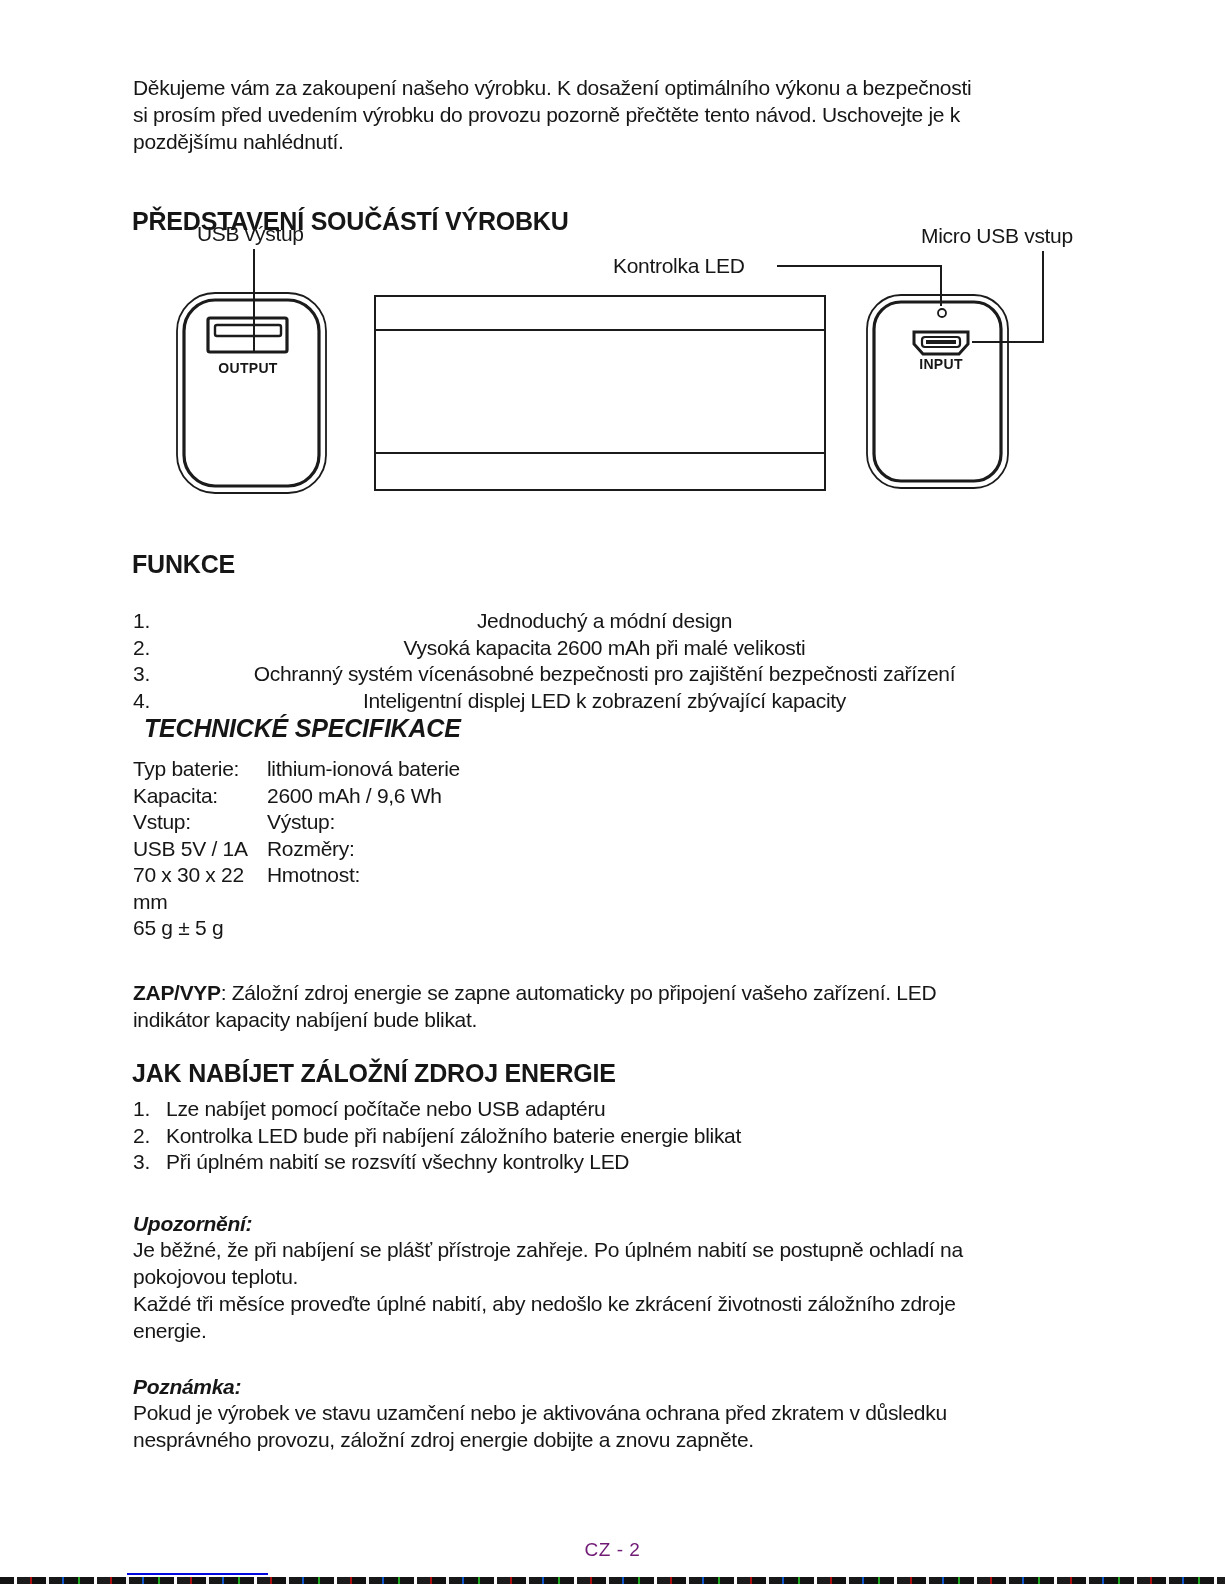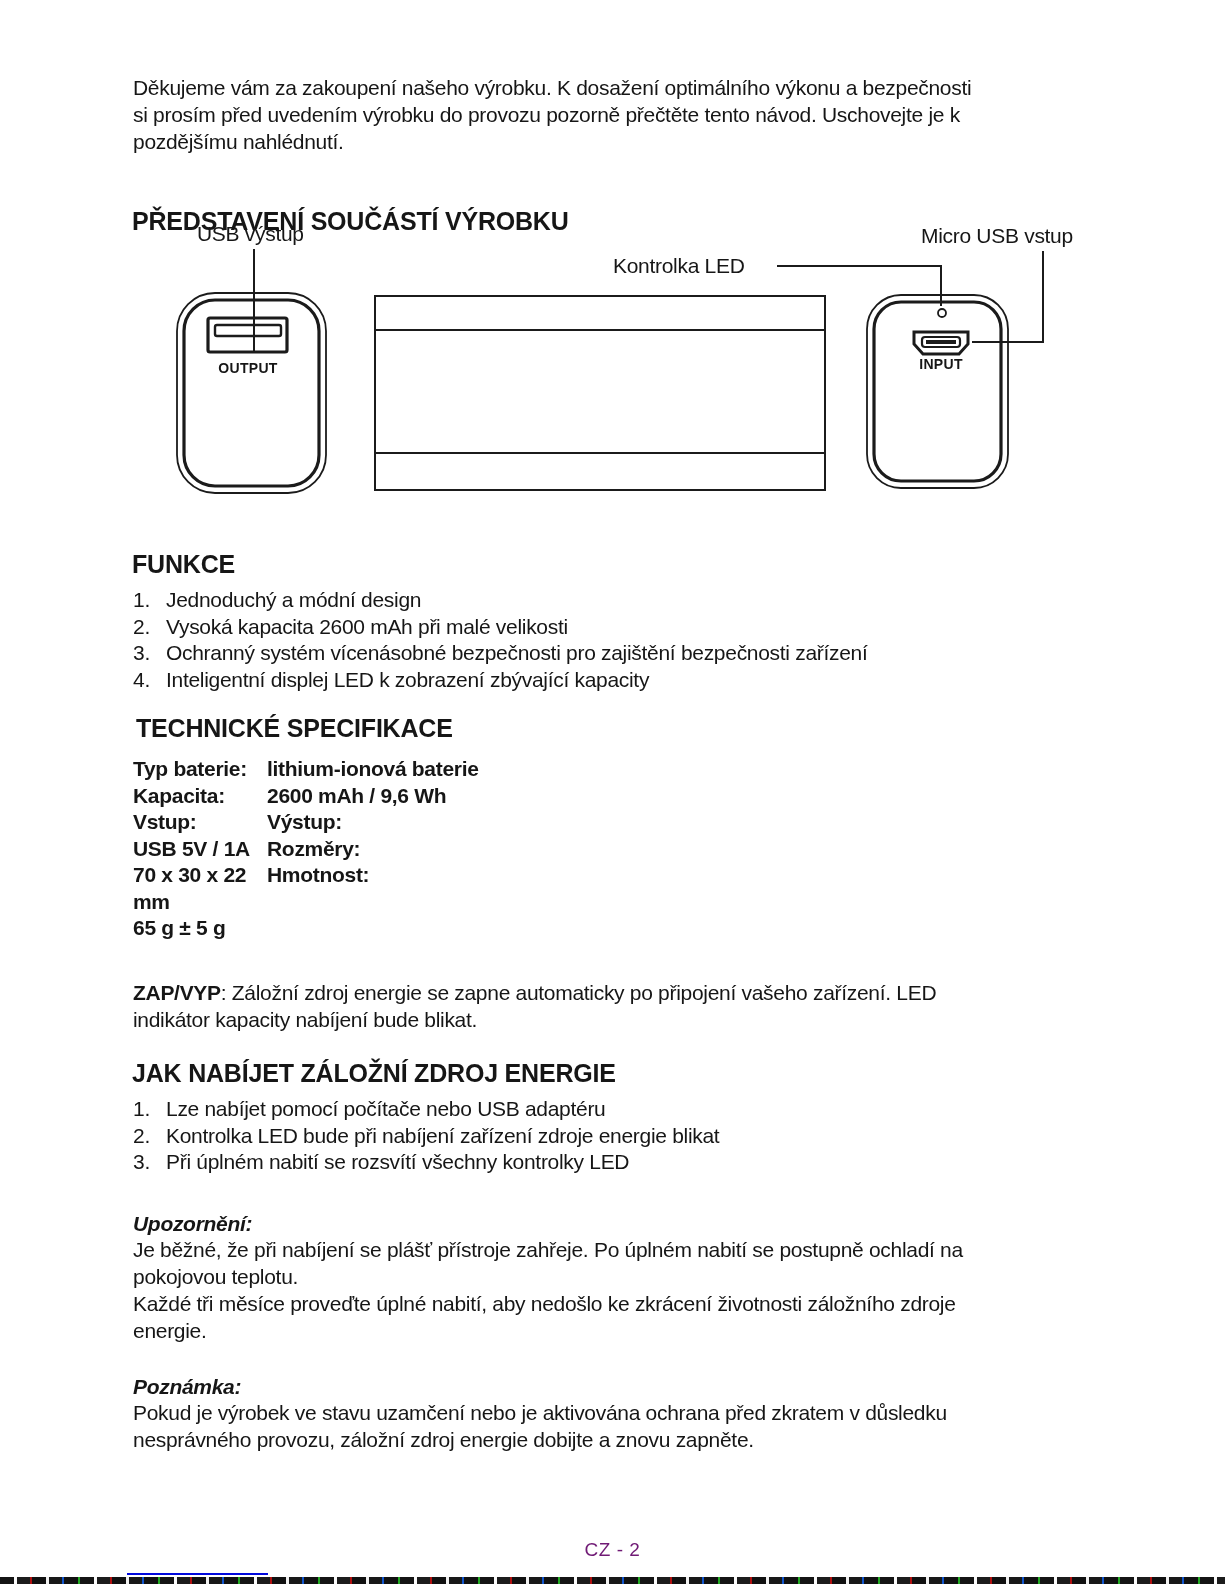--- a/index.html
+++ b/index.html
@@ -18,21 +18,21 @@
   }
   .h1{
     font-size:25px;font-weight:bold;letter-spacing:-0.2px;
     line-height:30px;white-space:nowrap;
   }
   .subhead{font-size:21px;font-weight:bold;letter-spacing:-0.3px;line-height:27px;font-style:italic;}
   .numlist{counter-reset:li;font-size:21px;line-height:26.5px;letter-spacing:-0.3px;}
   .numlist .li{counter-increment:li;position:relative;padding-left:33px;}
   .numlist .li::before{content:counter(li) ".";position:absolute;left:0;top:0;}
   .spec-table{display:grid;grid-template-columns:134px auto;column-gap:0;
-    font-size:21px;line-height:26.5px;letter-spacing:-0.3px;font-weight:bold;}
+    font-size:21px;line-height:26.5px;letter-spacing:-0.3px;}
   .footer{
     width:100%;text-align:center;font-size:19px;letter-spacing:0.5px;color:#701a75;
   }
   .blue-underline{height:2px;}
   .scan-edge{
     left:0;width:1225px;height:7px;
     background:repeating-linear-gradient(90deg,
       #141414 0 14px, #fafafa 14px 17px,
       #1c1c1c 17px 30px, #b01010 30px 32px,
       #101010 32px 46px, #f0f0f0 46px 49px,
@@ -84,49 +84,49 @@
       <rect class="ln" x="874" y="302" width="127" height="179" rx="27" stroke-width="3.2"></rect>
       <circle class="ln" cx="942" cy="313" r="4" stroke-width="1.8"></circle>
       <path class="ln" d="M914,332 H968 V344 L959,354 H923 L914,344 Z" stroke-width="3"></path>
       <rect class="ln" x="922" y="337" width="38" height="10" rx="3" stroke-width="2.2"></rect>
       <line class="ln" x1="926" y1="342" x2="956" y2="342" stroke-width="4"></line>
       <text class="port-lbl" x="941" y="369" text-anchor="middle">INPUT</text>
     </g>
   </svg>
 
   <div class="abs h1" style="left:132px;top:549px;">FUNKCE</div>
-  <div class="abs numlist" style="left:133px;top:587px;width:910px;">
+  <div class="abs numlist" style="left:133px;top:608px;width:910px;text-align:center;">
     <div class="li">Jednoduchý a módní design</div>
     <div class="li">Vysoká kapacita 2600 mAh při malé velikosti</div>
     <div class="li">Ochranný systém vícenásobné bezpečnosti pro zajištění bezpečnosti zařízení</div>
     <div class="li">Inteligentní displej LED k zobrazení zbývající kapacity</div>
   </div>
 
-  <div class="abs h1" style="left:136px;top:713px;">TECHNICKÉ SPECIFIKACE</div>
+  <div class="abs h1" style="left:144px;top:713px;font-style:italic;">TECHNICKÉ SPECIFIKACE</div>
   <div class="abs spec-table" style="left:133px;top:756px;width:700px;">
     <span>Typ baterie:</span>
     <span>lithium-ionová baterie</span>
     <span>Kapacita:</span>
     <span>2600 mAh / 9,6 Wh</span>
     <span>Vstup:</span>
     <span>Výstup:</span>
     <span>USB 5V / 1A</span>
     <span>Rozměry:</span>
     <span>70 x 30 x 22 mm</span>
     <span>Hmotnost:</span>
     <span>65 g ± 5 g</span>
   </div>
 
   <div class="abs h1" style="left:132px;top:1058px;">JAK NABÍJET ZÁLOŽNÍ ZDROJ ENERGIE</div>
 
   <div class="abs body-text" style="left:133px;top:979px;width:910px;"><b>ZAP/VYP</b><span>: Záložní zdroj energie se zapne automaticky po připojení vašeho zařízení. LED
 indikátor kapacity nabíjení bude blikat.</span></div>
   <div class="abs numlist" style="left:133px;top:1096px;width:910px;">
     <div class="li">Lze nabíjet pomocí počítače nebo USB adaptéru</div>
-    <div class="li">Kontrolka LED bude při nabíjení zařízení zdroje energie blikat</div>
+    <div class="li">Kontrolka LED bude při nabíjení záložního baterie energie blikat</div>
     <div class="li">Při úplném nabití se rozsvítí všechny kontrolky LED</div>
   </div>
 
   <div class="abs subhead" style="left:133px;top:1210px;">Upozornění:</div>
   <div class="abs body-text" style="left:133px;top:1236px;width:930px;">Je běžné, že při nabíjení se plášť přístroje zahřeje. Po úplném nabití se postupně ochladí na
 pokojovou teplotu.
 Každé tři měsíce proveďte úplné nabití, aby nedošlo ke zkrácení životnosti záložního zdroje
 energie.</div>
 
   <div class="abs subhead" style="left:133px;top:1373px;">Poznámka:</div>

